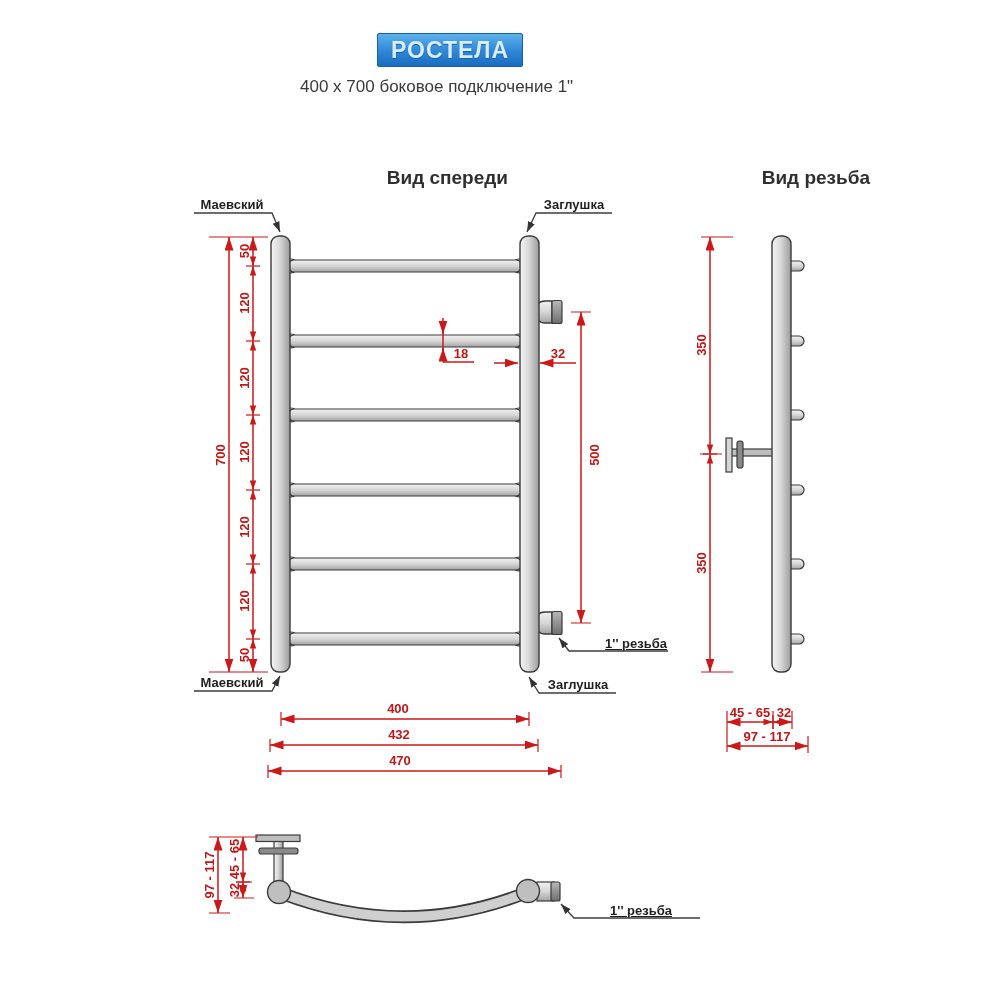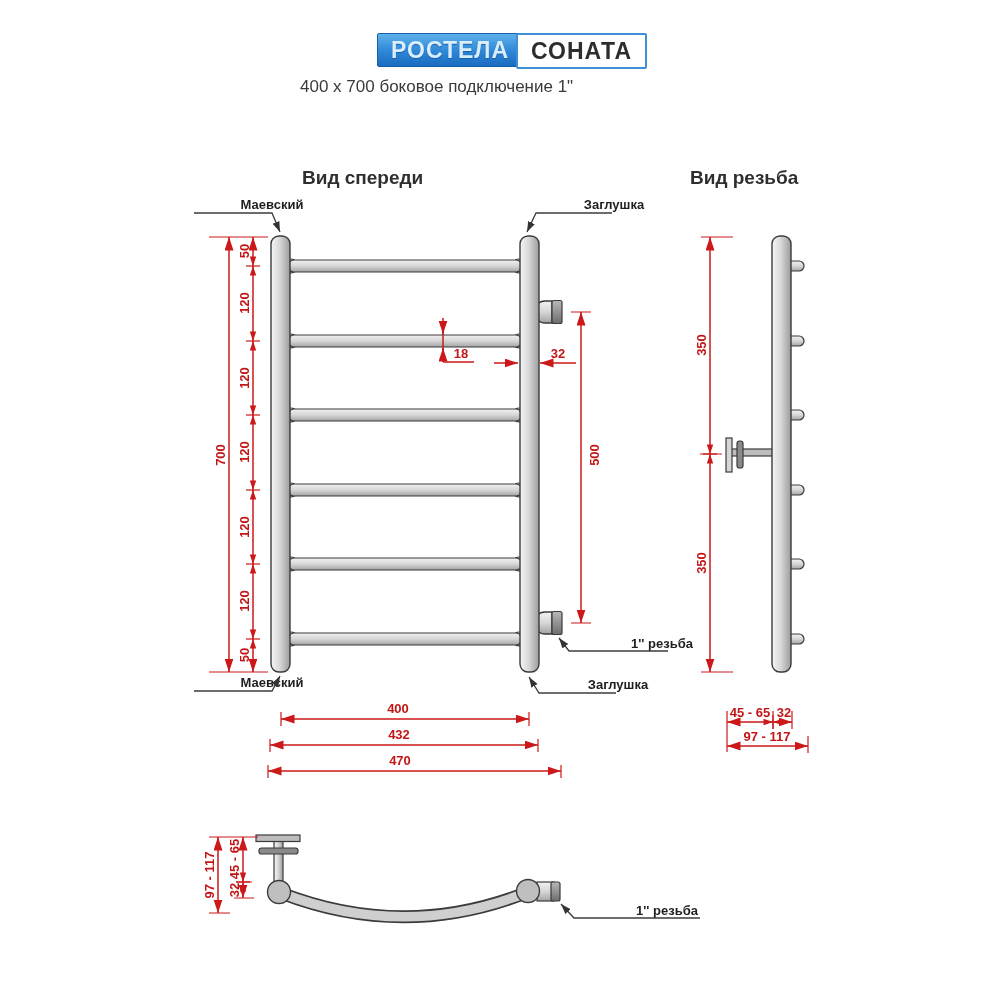--- a/index.html
+++ b/index.html
@@ -7,39 +7,38 @@
         font-family:"Liberation Sans",sans-serif;}
   .abs{position:absolute;}
   
   .brandbox{height:26px;line-height:26px;padding:3px 13px;font-size:23px;font-weight:bold;
             letter-spacing:1px;border-radius:2px;}
   .brand-l{background:linear-gradient(180deg,#5eb1ea 0%,#2e86d6 55%,#1a6cc0 100%);
            color:#d9eefb;border:1px solid #1660a8;text-shadow:0 1px 1px #1a5fa8;}
   .brand-r{background:#ffffff;color:#2d2d2d;border:2px solid #3f8fd6;}
   .subtitle{font-size:17px;color:#3a3a3a;}
   
-  .vtitle{font-size:19px;font-weight:bold;color:#2f2f2f;text-align:left;}
-  
-  .blabel{font-size:13px;font-weight:bold;color:#1f1f1f;text-align:center;white-space:nowrap;margin-left:40px;}
-  .blabel-left{text-align:center;}
+  .vtitle{font-size:19px;font-weight:bold;color:#2f2f2f;text-align:right;}
+  
+  .blabel{font-size:13px;font-weight:bold;color:#1f1f1f;text-align:center;white-space:nowrap;}
+  .blabel-left{text-align:right;text-decoration:underline;}
   
   .metal{stroke:#3b3b3b;stroke-width:1.4;}
   .metal-thin{stroke:#3b3b3b;stroke-width:1.2;}
   .dim{stroke:#cc1818;stroke-width:1.5;fill:none;}
   .ext{stroke:#cc1818;stroke-width:1.2;fill:none;}
   .ldr{stroke:#3c3c3c;stroke-width:1.3;fill:none;}
   text.red{fill:#c31616;font-family:"Liberation Sans",sans-serif;font-size:13px;font-weight:bold;}
 </style>
 </head>
 <body>
 
 <div id="page">
 
   <div class="abs brandbox brand-l" style="left:377px;top:33px;">РОСТЕЛА</div>
-  <div class="abs brandbox brand-r" style="left:516px;top:33px;">СОНАТА</div>
   <div class="abs subtitle" style="left:300px;top:77px;width:420px;">400 x 700 боковое подключение 1"</div>
 
   <div class="abs vtitle" style="left:302px;top:167px;width:206px;">Вид спереди</div>
   <div class="abs vtitle" style="left:690px;top:167px;width:180px;">Вид резьба</div>
 
   <div class="abs blabel" style="left:194px;top:197px;width:76px;">Маевский</div>
   <div class="abs blabel" style="left:536px;top:197px;width:76px;">Заглушка</div>
   <div class="abs blabel" style="left:194px;top:675px;width:76px;">Маевский</div>
   <div class="abs blabel" style="left:540px;top:677px;width:76px;">Заглушка</div>
   <div class="abs blabel blabel-left" style="left:577px;top:636px;width:90px;">1'' резьба</div>

